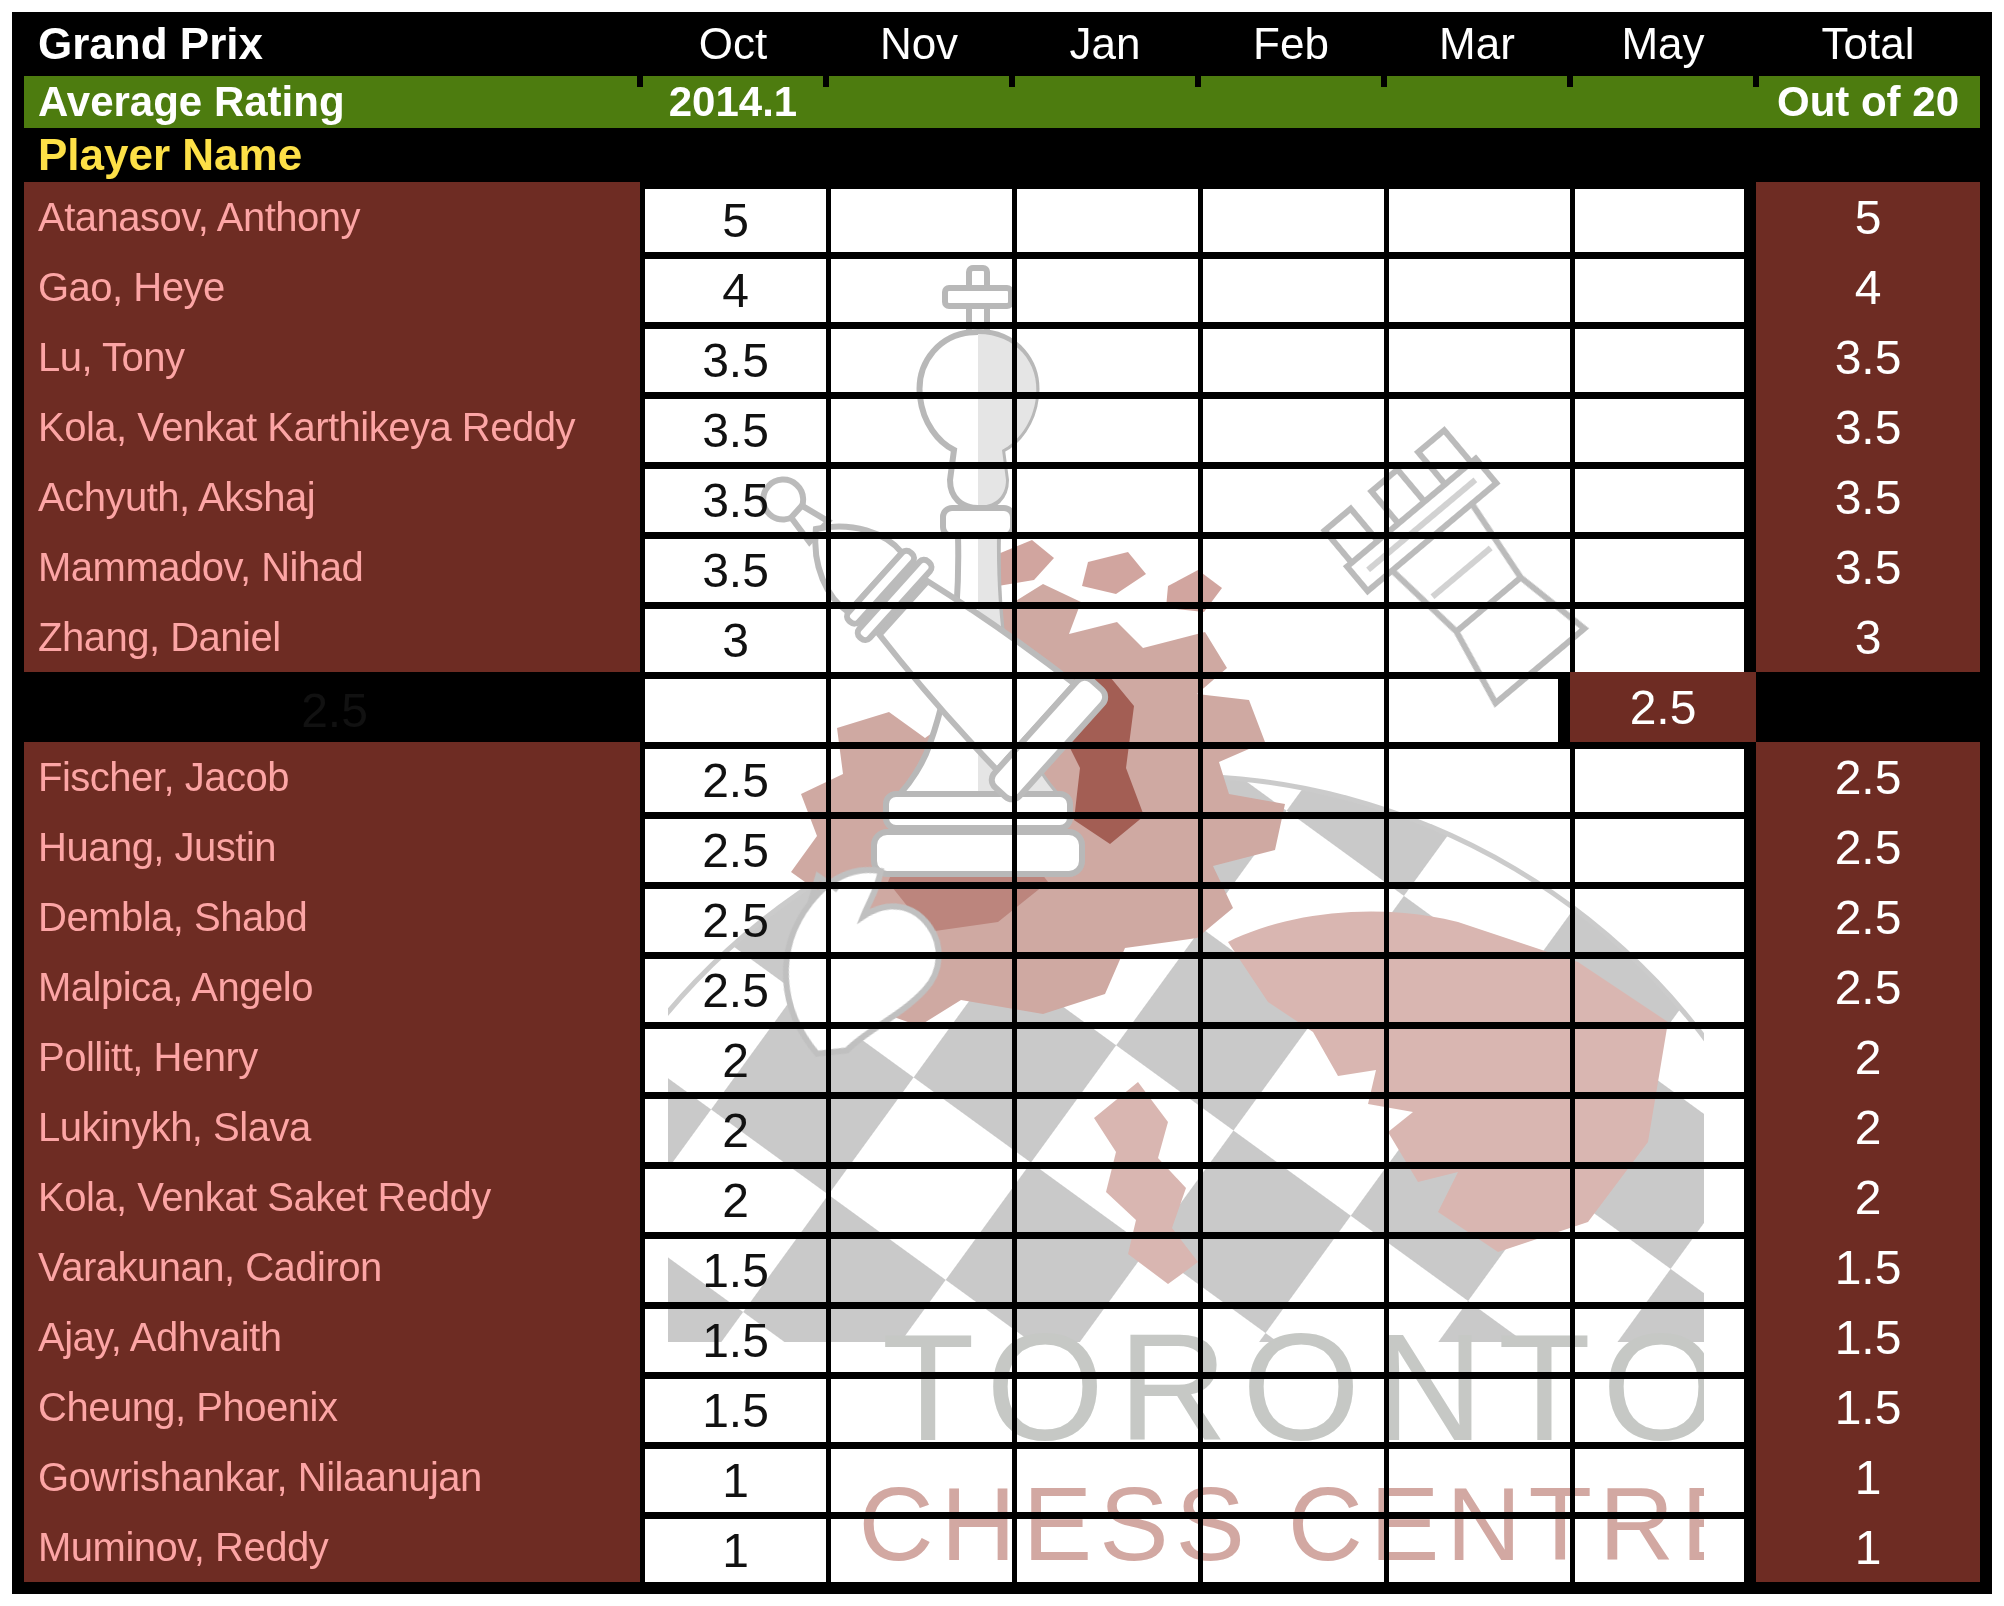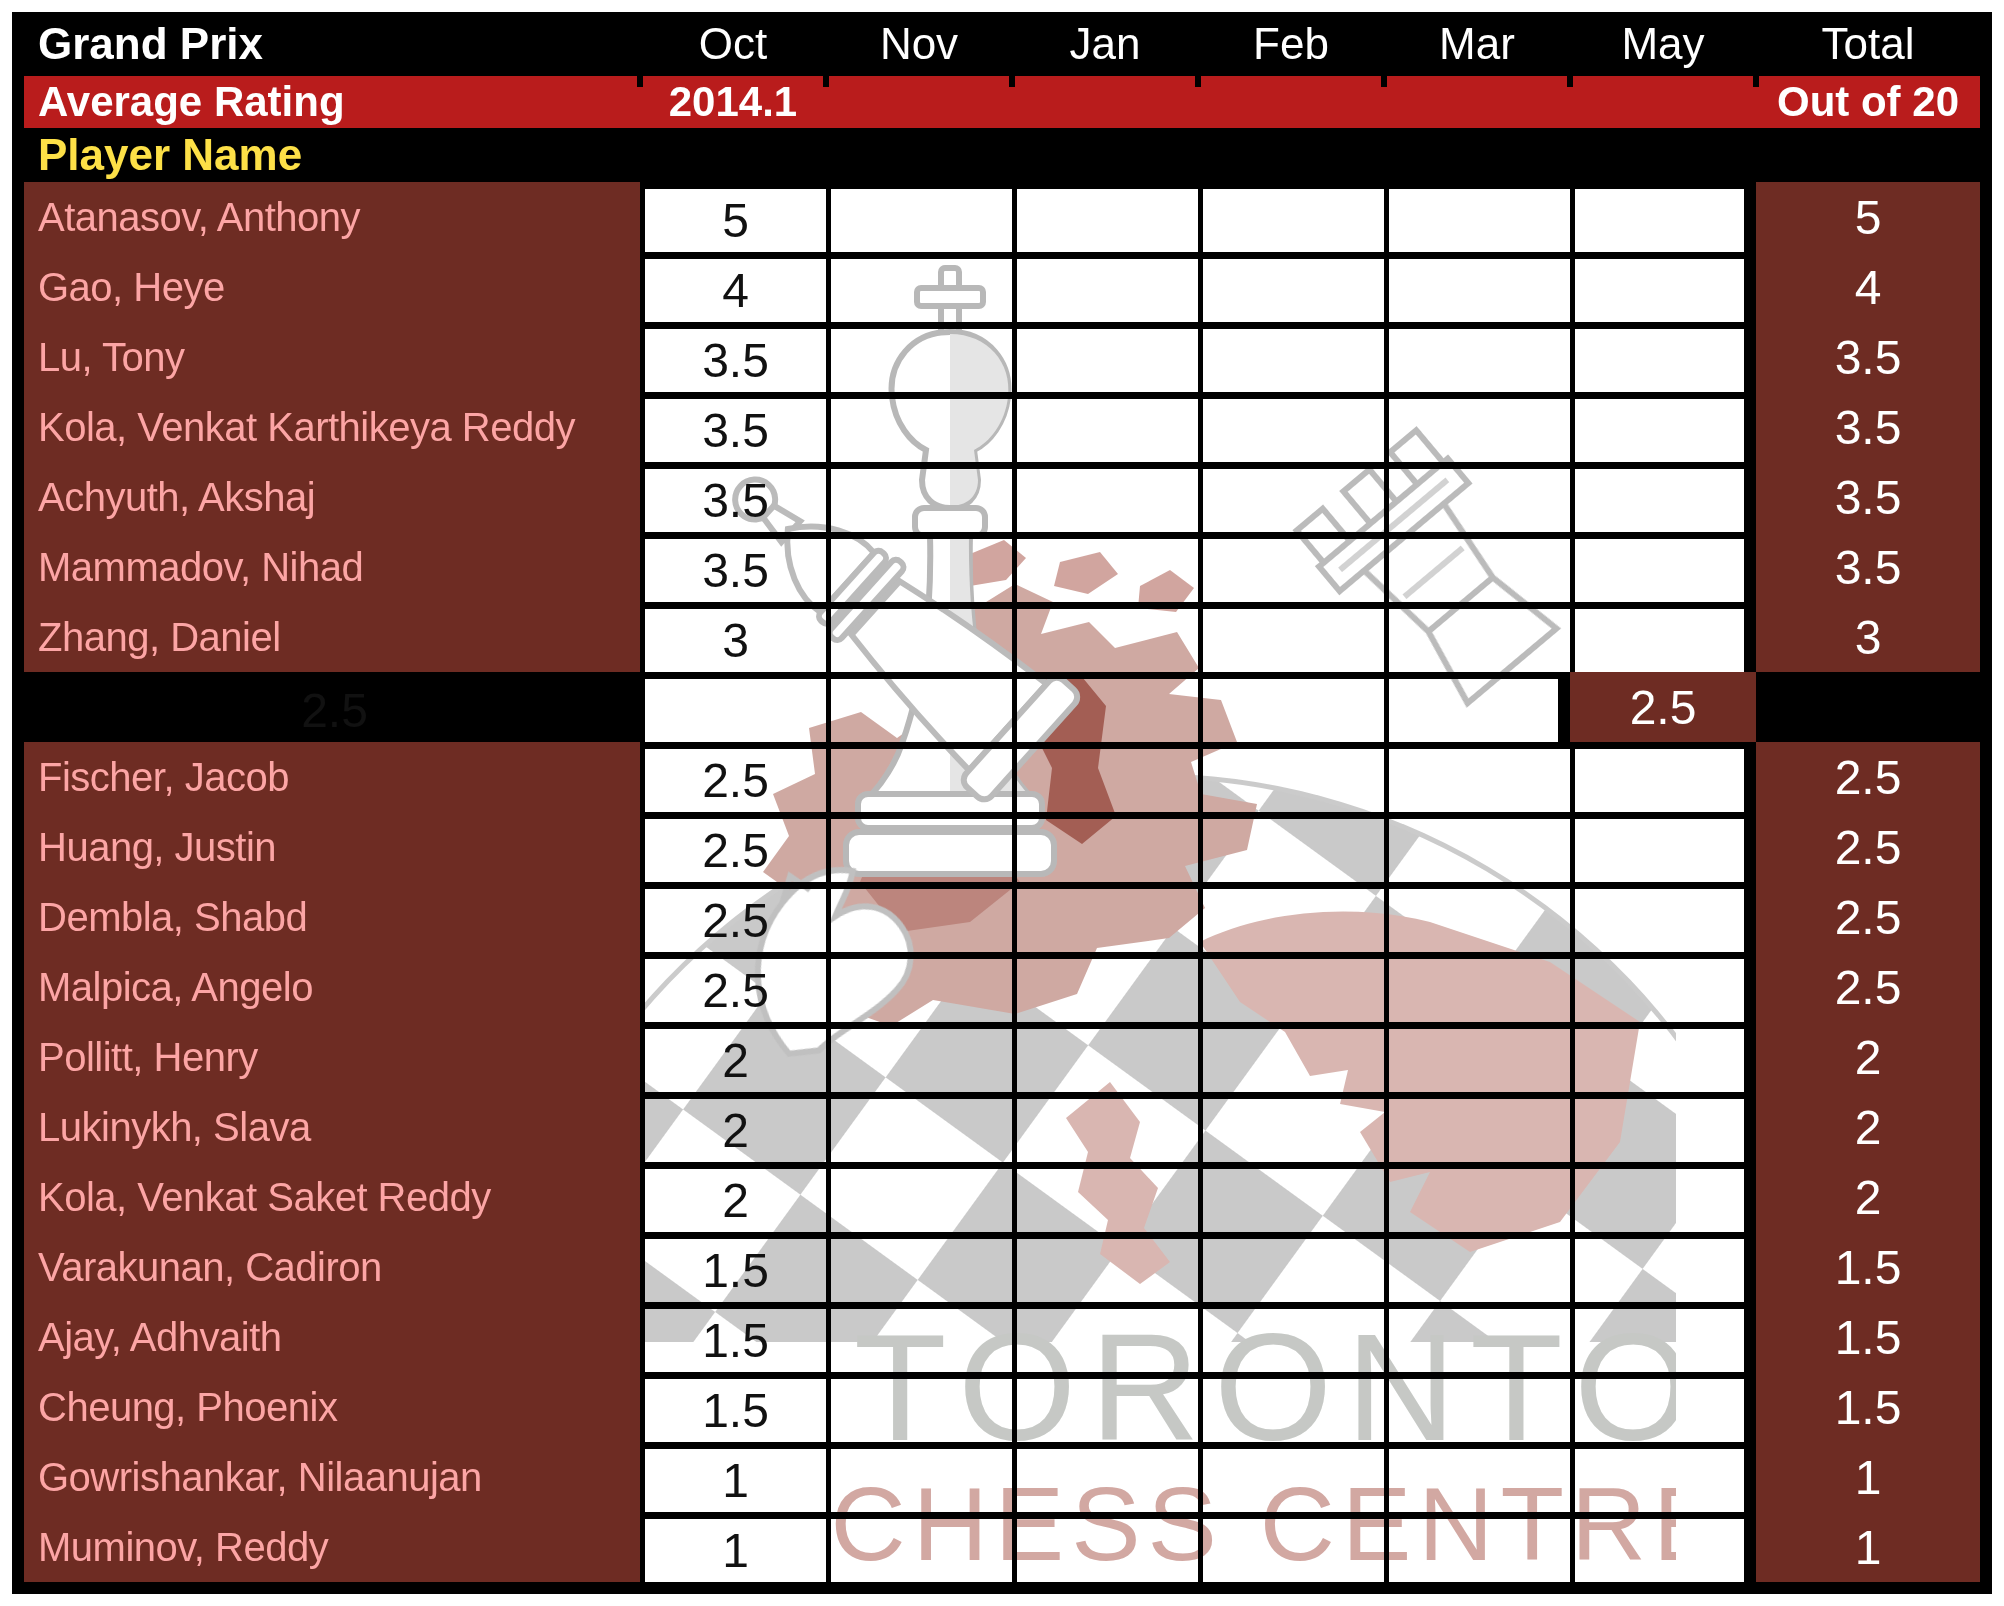--- a/index.html
+++ b/index.html
@@ -5,32 +5,32 @@
   html,body{margin:0;padding:0;background:#ffffff;}
   body{width:2004px;height:1606px;position:relative;overflow:hidden;
        font-family:"Liberation Sans",sans-serif;}
   .frame{position:absolute;left:12px;top:12px;width:1980px;height:1582px;
          background:#000;box-sizing:border-box;padding:0 12px 12px 12px;}
   .grid8{display:grid;grid-template-columns:616px repeat(6,186px) 224px;}
   
   .hrow1{height:64px;background:#000;color:#fff;align-items:center;}
   .hrow1 .title{font-size:44px;font-weight:bold;padding-left:14px;}
   .hrow1 .mon{font-size:44px;text-align:center;}
-  .hrow2{height:52px;background:#b91c1c;color:#fff;align-items:center;position:relative;}
+  .hrow2{height:52px;background:#4d7c0f;color:#fff;align-items:center;position:relative;}
   .hrow2 .lbl{font-size:42px;font-weight:bold;padding-left:14px;}
   .hrow2 .avg{font-size:42px;font-weight:bold;text-align:center;}
   .hrow2 .outof{font-size:42px;font-weight:bold;text-align:center;}
   .tick{position:absolute;top:0;width:6px;height:11px;background:#000;}
   .hrow3{height:54px;background:#000;color:#fde047;display:flex;align-items:center;}
   .hrow3 .lbl{font-size:44px;font-weight:bold;padding-left:14px;}
   
   .players{position:relative;height:1400px;}
   .underlay{position:absolute;left:616px;top:0;width:1116px;height:1400px;
             background:#ffffff;z-index:0;}
-  .wm{position:absolute;left:616px;top:0;width:1036px;height:1400px;
+  .wm{position:absolute;left:644px;top:0;width:1036px;height:1400px;
       overflow:hidden;z-index:1;pointer-events:none;}
   .prow{height:70px;position:relative;z-index:2;}
   .ncell{background:#6e2c23;color:#fca5a5;display:flex;align-items:center;
          padding-left:14px;box-sizing:border-box;font-size:40px;letter-spacing:-0.5px;}
   .mc{border-left:5px solid #000;border-top:7px solid #000;box-sizing:border-box;
       display:flex;align-items:center;justify-content:center;
       font-size:48px;color:#111;background:transparent;}
   .mc.last{border-right:12px solid #000;}
   .tcell{background:#6e2c23;color:#fff;display:flex;align-items:center;
          justify-content:center;font-size:48px;}

